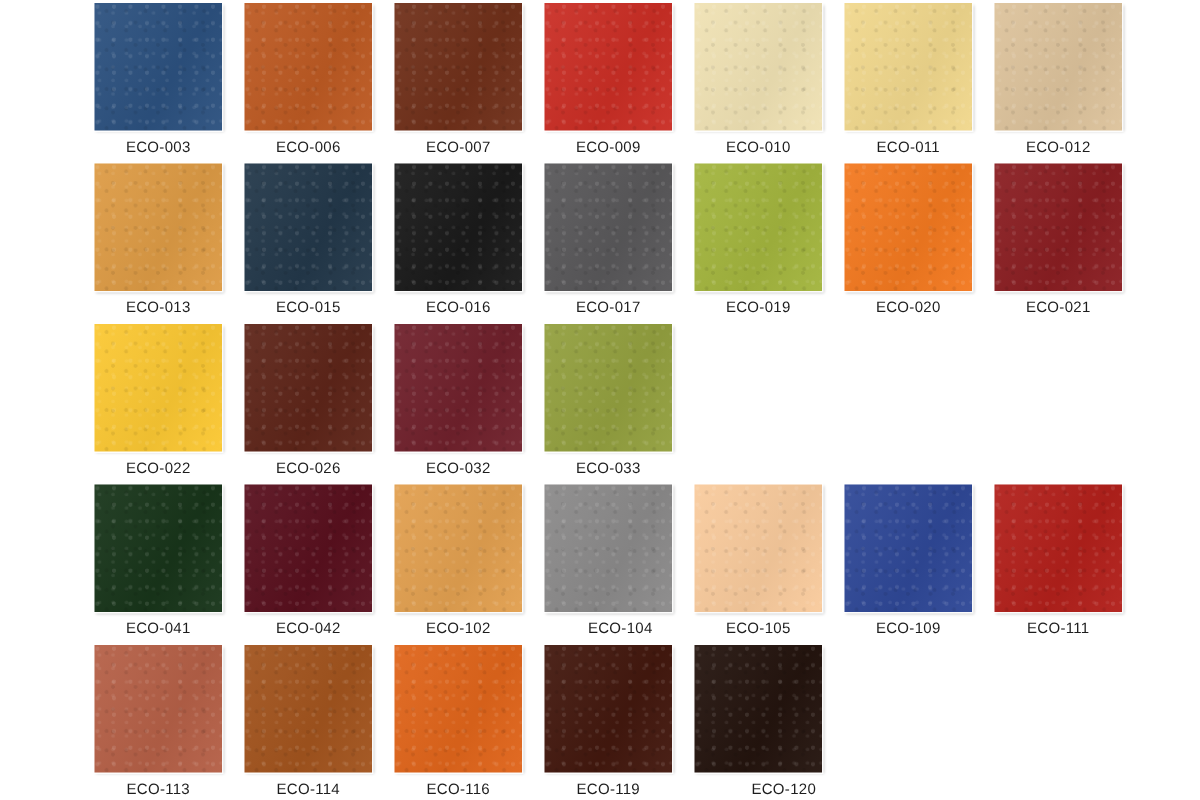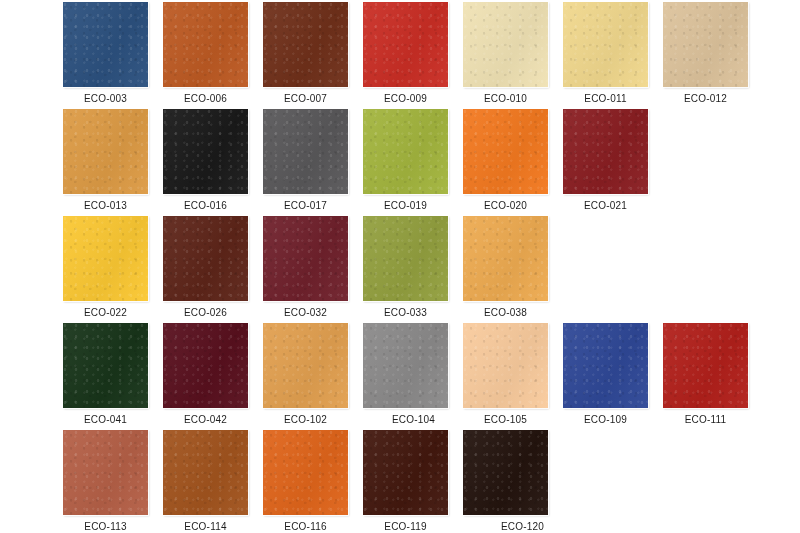--- a/index.html
+++ b/index.html
@@ -101,20 +101,24 @@
         <div class="swatch-chip" style="background-color: rgb(221, 195, 156);"></div>
         <div class="swatch-label" style="color: rgb(29, 29, 29);">ECO-012</div>
       </div>
     </div>
     <div class="swatch-row" style="top: 109px;">
       <div class="swatch-cell">
         <div class="swatch-chip" style="background-color: rgb(221, 155, 69);"></div>
         <div class="swatch-label" style="color: rgb(29, 29, 29);">ECO-013</div>
       </div>
       <div class="swatch-cell">
+        <div class="swatch-chip" style="background-color: rgb(35, 56, 74);"></div>
+        <div class="swatch-label" style="color: rgb(29, 29, 29);">ECO-015</div>
+      </div>
+      <div class="swatch-cell">
         <div class="swatch-chip" style="background-color: rgb(26, 26, 26);"></div>
         <div class="swatch-label" style="color: rgb(29, 29, 29);">ECO-016</div>
       </div>
       <div class="swatch-cell">
         <div class="swatch-chip" style="background-color: rgb(89, 88, 90);"></div>
         <div class="swatch-label" style="color: rgb(29, 29, 29);">ECO-017</div>
       </div>
       <div class="swatch-cell">
         <div class="swatch-chip" style="background-color: rgb(163, 181, 62);"></div>
         <div class="swatch-label" style="color: rgb(29, 29, 29);">ECO-019</div>
@@ -137,24 +141,20 @@
         <div class="swatch-chip" style="background-color: rgb(94, 37, 25);"></div>
         <div class="swatch-label" style="color: rgb(29, 29, 29);">ECO-026</div>
       </div>
       <div class="swatch-cell">
         <div class="swatch-chip" style="background-color: rgb(112, 33, 44);"></div>
         <div class="swatch-label" style="color: rgb(29, 29, 29);">ECO-032</div>
       </div>
       <div class="swatch-cell">
         <div class="swatch-chip" style="background-color: rgb(147, 160, 63);"></div>
         <div class="swatch-label" style="color: rgb(29, 29, 29);">ECO-033</div>
-      </div>
-      <div class="swatch-cell">
-        <div class="swatch-chip" style="background-color: rgb(238, 171, 81);"></div>
-        <div class="swatch-label" style="color: rgb(29, 29, 29);">ECO-038</div>
       </div>
     </div>
     <div class="swatch-row" style="top: 323px;">
       <div class="swatch-cell">
         <div class="swatch-chip" style="background-color: rgb(24, 53, 26);"></div>
         <div class="swatch-label" style="color: rgb(29, 29, 29);">ECO-041</div>
       </div>
       <div class="swatch-cell">
         <div class="swatch-chip" style="background-color: rgb(89, 16, 30);"></div>
         <div class="swatch-label" style="color: rgb(29, 29, 29);">ECO-042</div>

